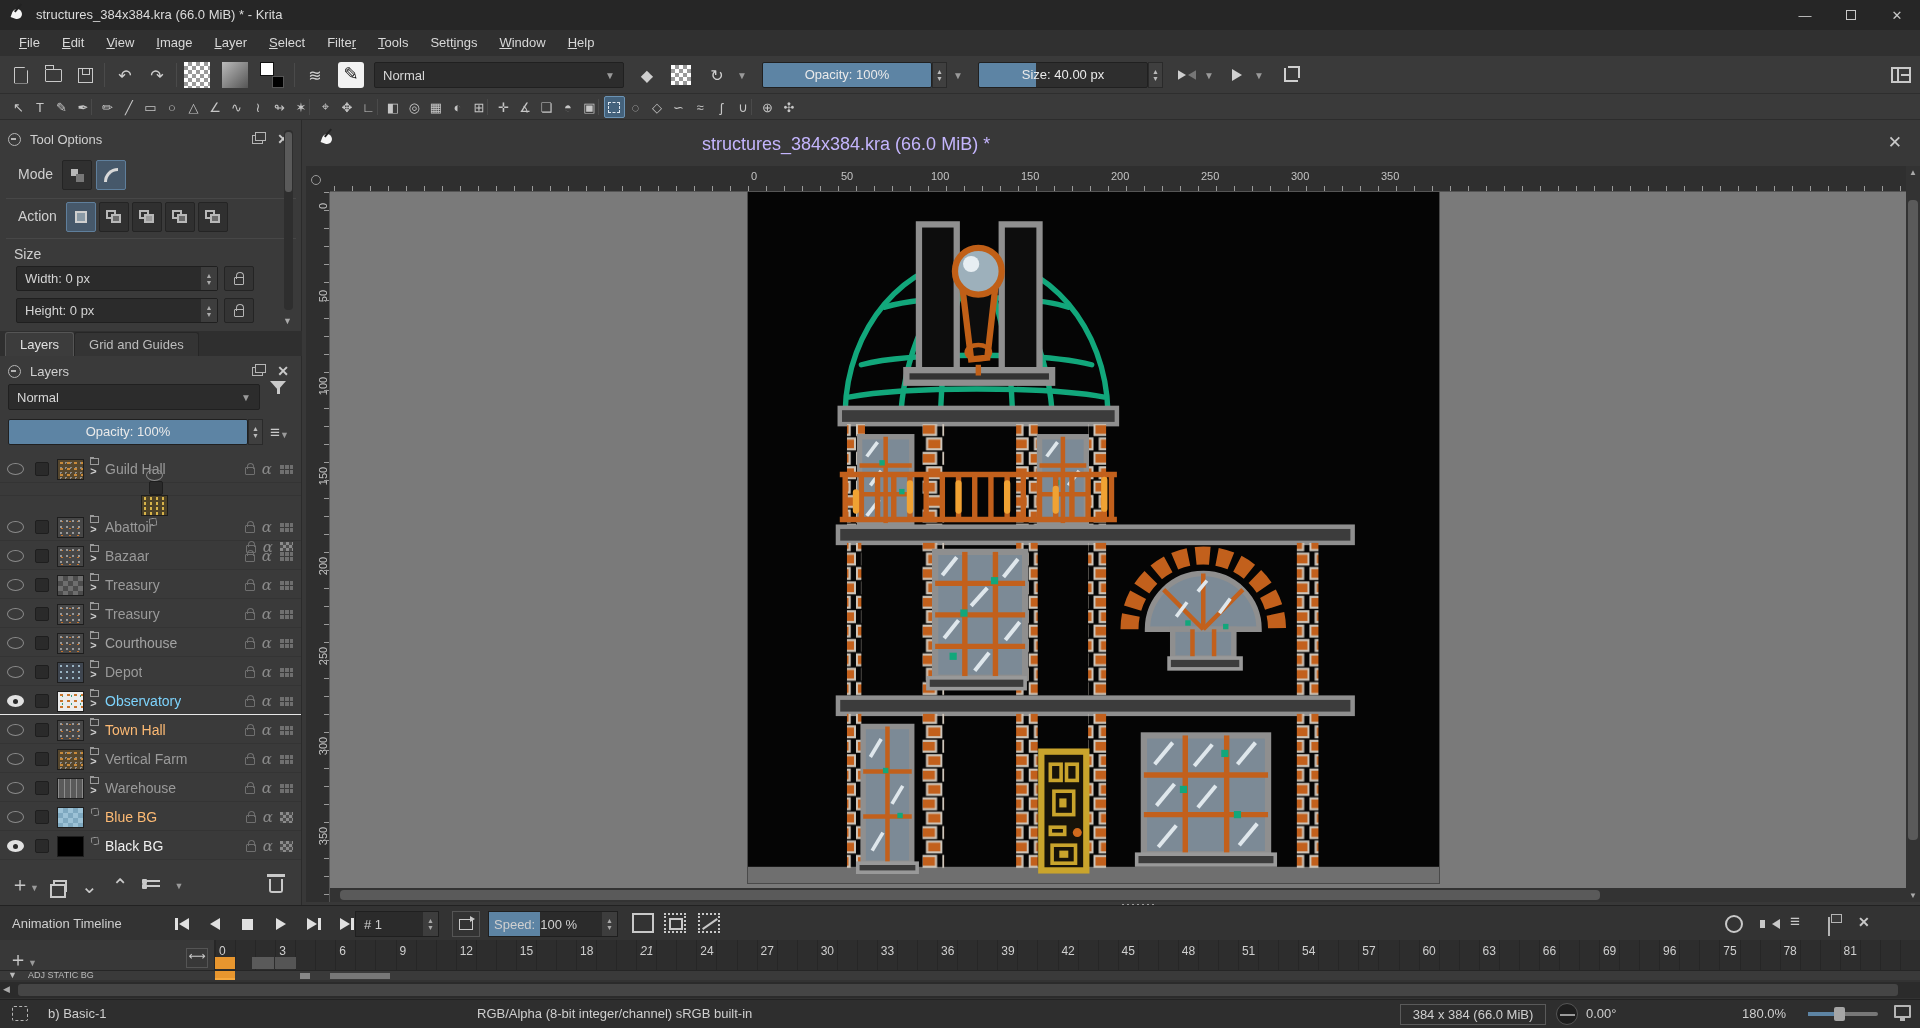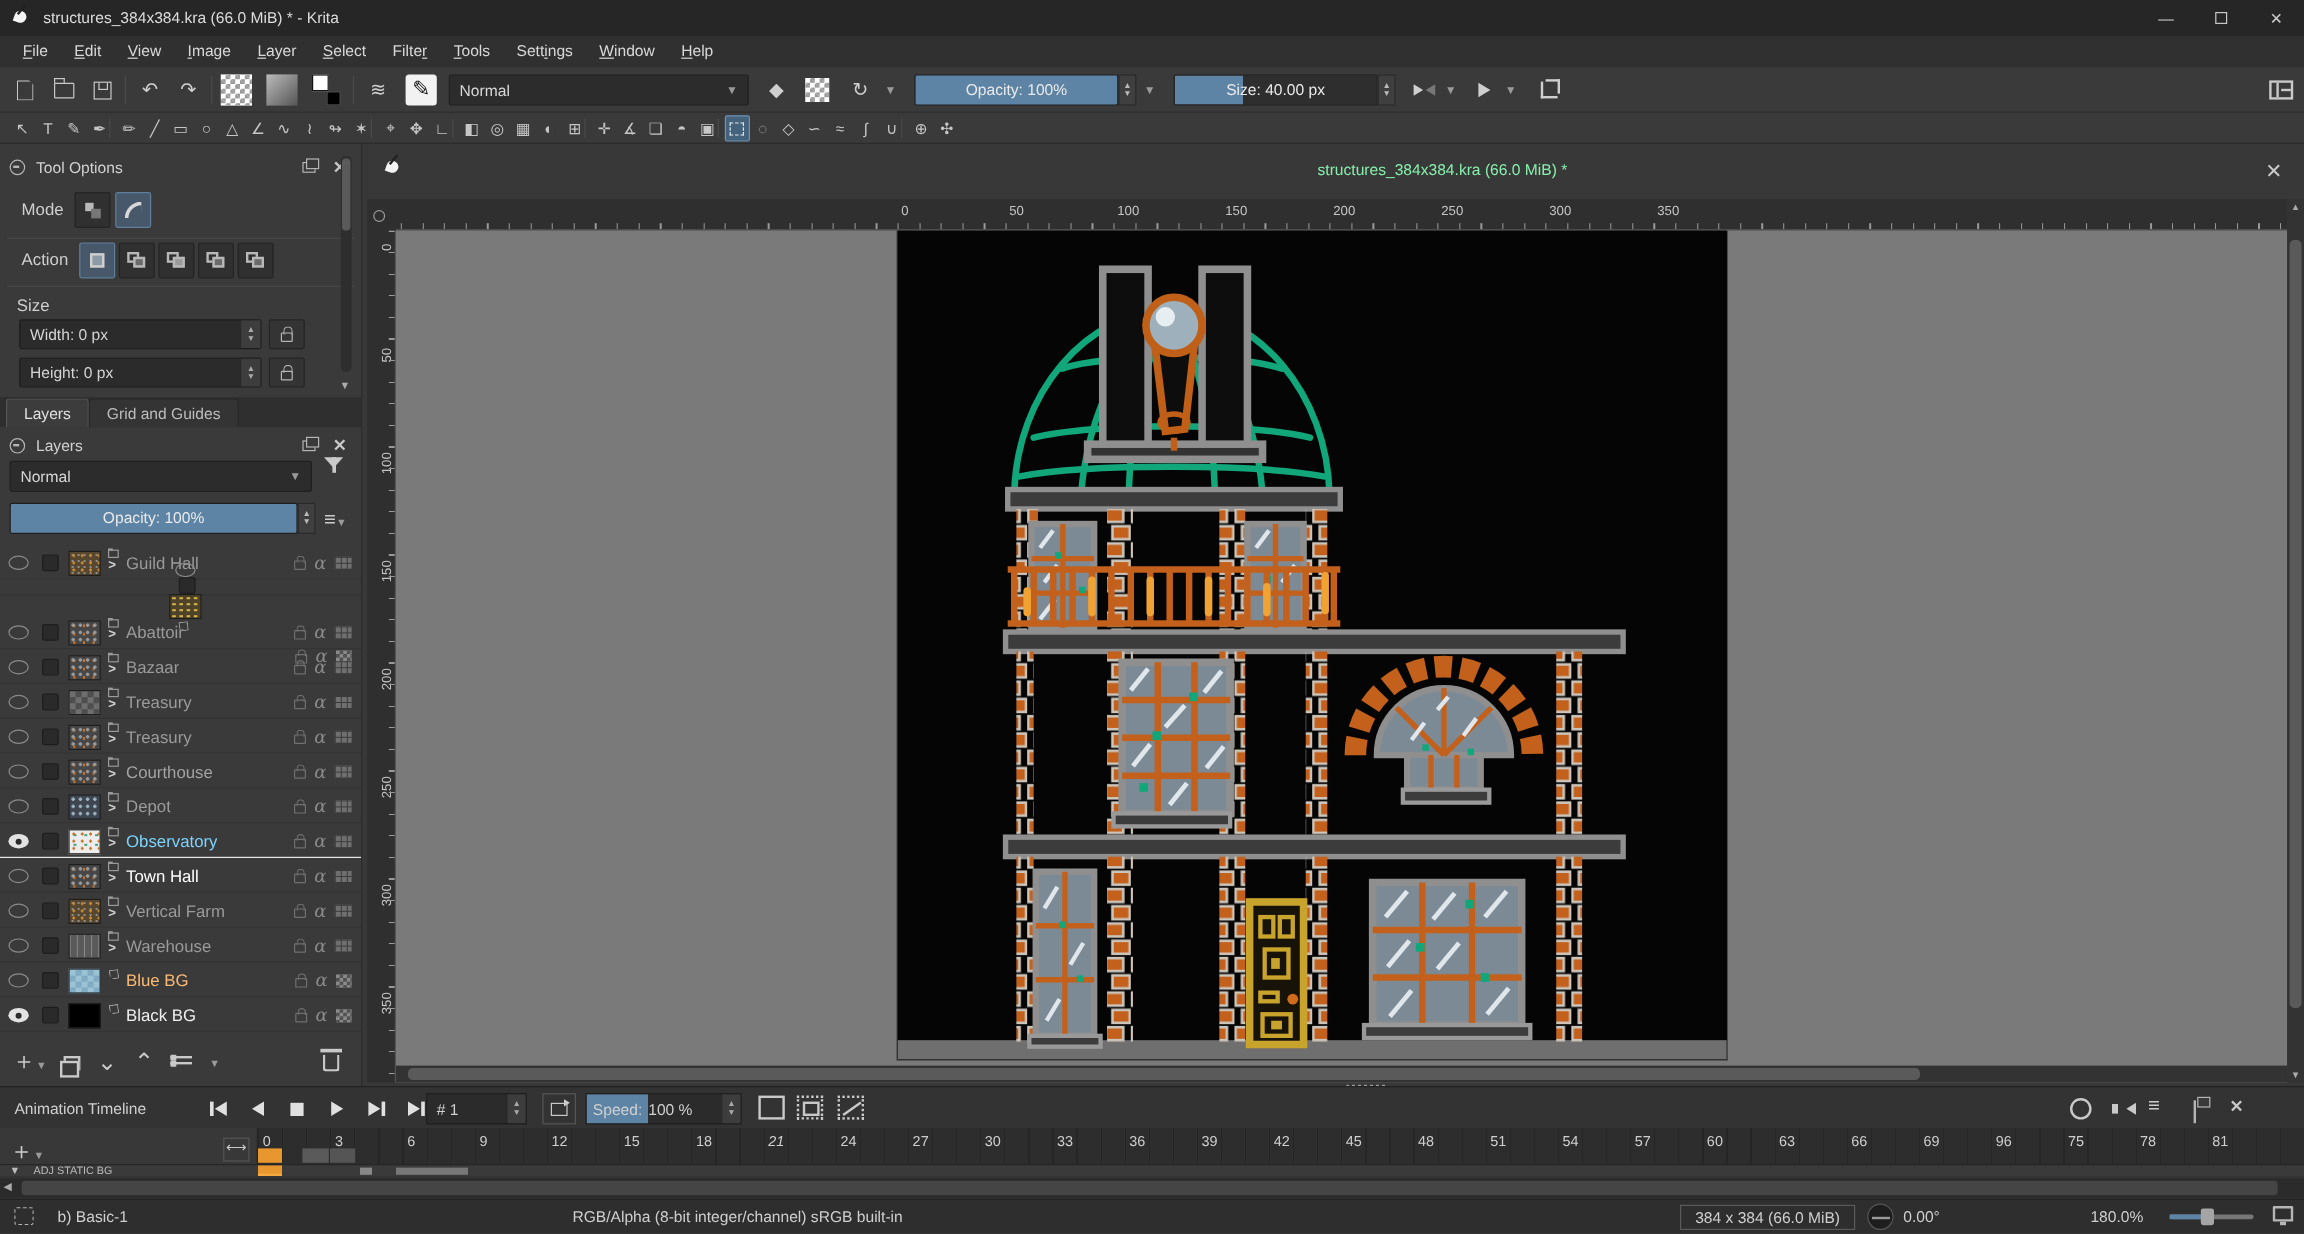--- a/index.html
+++ b/index.html
@@ -589,21 +589,21 @@
         </span>
       </div>
       <div class="lrow" style="top: 261px;">
         <span class="eye-off"></span>
         <span class="clabel"></span>
         <span class="lthumb th-art-dim"></span>
         <span class="lbadge">
           <i class="fold"></i>
           <i class="exp">&gt;</i>
         </span>
-        <span class="lname" style="color: #ffffff; text-align: center;">Town Hall</span>
+        <span class="lname" style="color: #fdba74; text-align: center;">Town Hall</span>
         <span class="lright">
           <span class="ico-lock-dim"></span>
           <span class="alpha">α</span>
           <span class="ico-grid"></span>
         </span>
       </div>
       <div class="lrow" style="top: 290px;">
         <span class="eye-off"></span>
         <span class="clabel"></span>
         <span class="lthumb th-art-tan"></span>
@@ -673,21 +673,21 @@
         <i style="top:5px"></i>
       </span>
       <span style="font-size:9px;color:#9a9a9a">▼</span>
     <span class="ico-trash"></span>
   </div>
 </div>
 
 <div class="abs" id="mdi">
   <div id="subwin-title">
     <div class="abs" style="left:16px;top:8px"><span class="app-logo" style="width:22px;height:22px"></span></div>
-    <div class="abs" style="left:400px;top:12px;width:1000px;text-align:center;font-size:13px;color:#86efac">structures_384x384.kra (66.0 MiB) *</div>
+    <div class="abs" style="left:400px;top:12px;width:1000px;text-align:left;font-size:18px;color:#c4b5fd">structures_384x384.kra (66.0 MiB) *</div>
     <div class="abs" style="right:18px;top:10px;font-size:17px;color:#c9c9c9">✕</div>
   </div>
   <div id="ruler-corner"></div>
   <div id="ruler-h">
       <span class="rlab" style="left: 421px;">0</span>
       <span class="rlab" style="left: 511px;">50</span>
       <span class="rlab" style="left: 601px;">100</span>
       <span class="rlab" style="left: 691px;">150</span>
       <span class="rlab" style="left: 781px;">200</span>
       <span class="rlab" style="left: 871px;">250</span>

